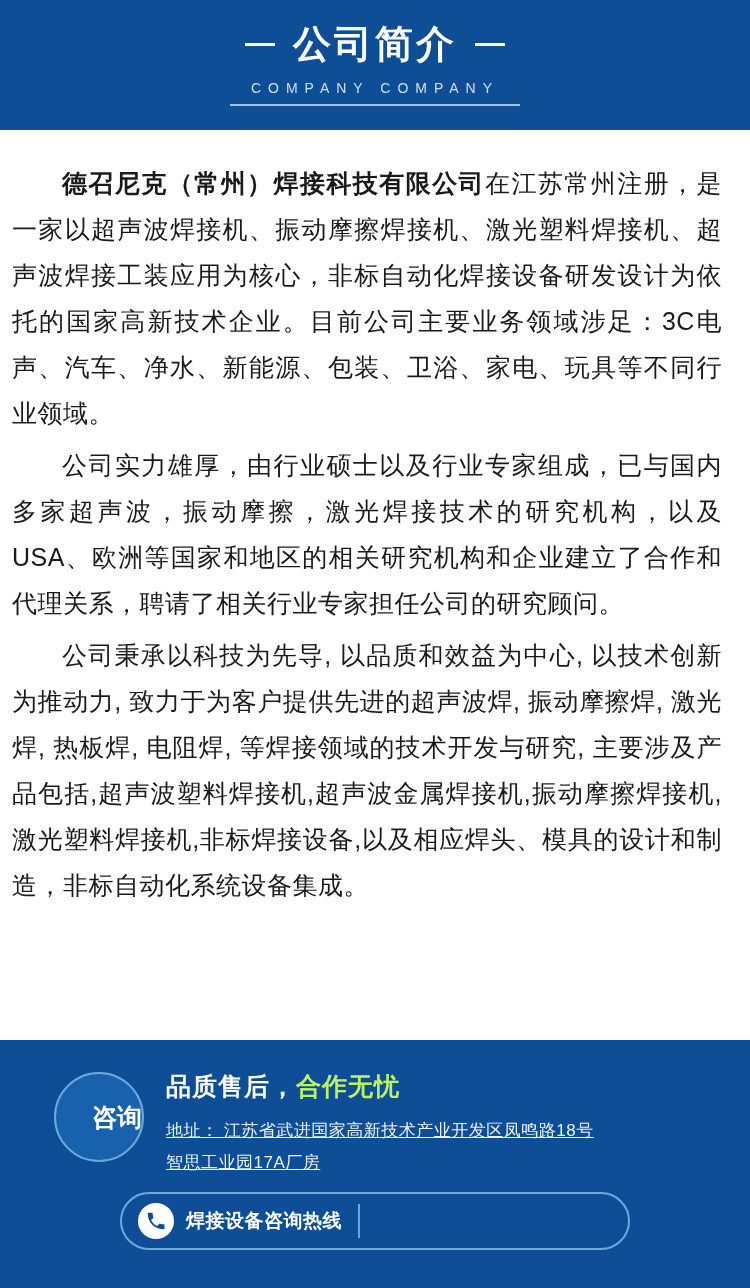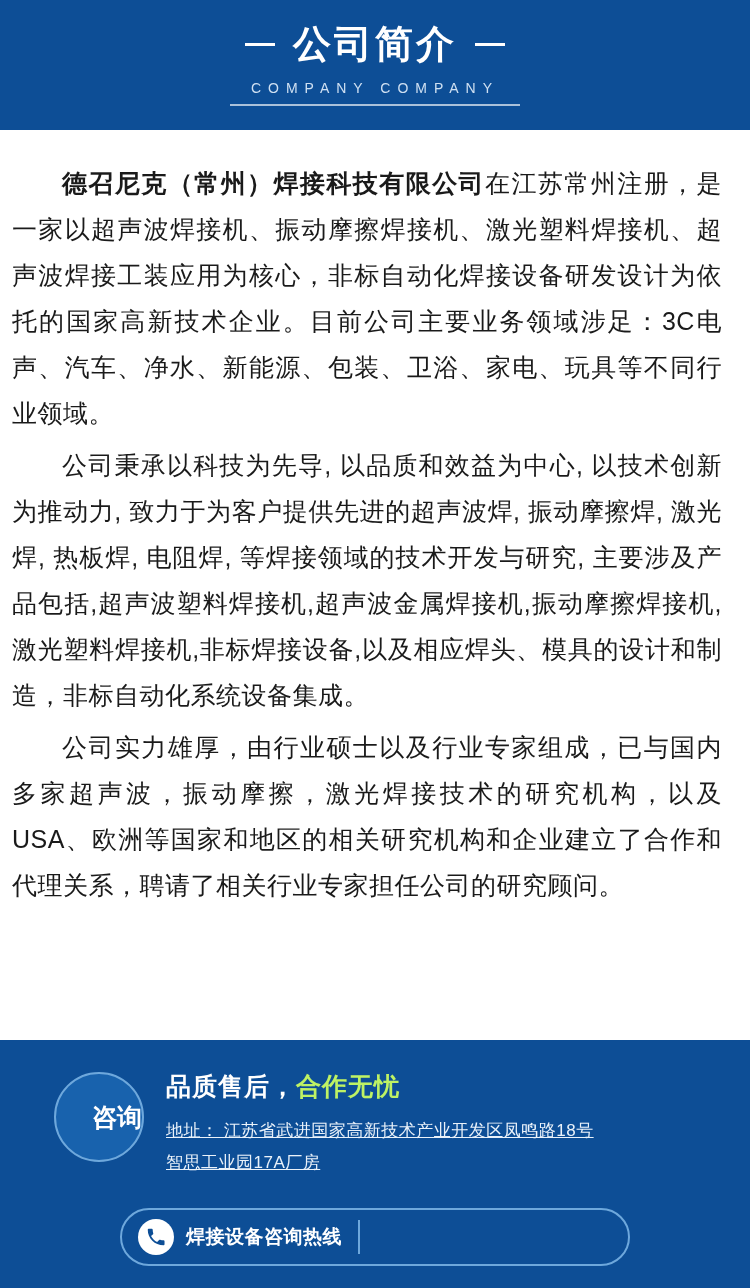--- a/index.html
+++ b/index.html
@@ -133,21 +133,21 @@
     color: #eaf2fa;
     line-height: 32px;
     letter-spacing: 0.5px;
     text-decoration: underline;
   }
 
   .hotline {
     position: absolute;
     left: 50%;
     transform: translateX(-50%);
-    bottom: 22px;
+    bottom: 38px;
     width: 510px;
     height: 58px;
     border: 2px solid #6ea8dc;
     border-radius: 29px;
     display: flex;
     align-items: center;
     box-sizing: border-box;
     padding-left: 16px;
   }
   .phone-circle {
@@ -193,23 +193,23 @@
       <span class="header-dash"></span>
     </div>
     <div class="header-sub">COMPANY COMPANY</div>
     <div class="header-rule"></div>
   </div>
 
   <div class="content">
 
     <p class="para"><span class="strong">德召尼克（常州）焊接科技有限公司</span><span>在江苏常州注册，是一家以超声波焊接机、振动摩擦焊接机、激光塑料焊接机、超声波焊接工装应用为核心，非标自动化焊接设备研发设计为依托的国家高新技术企业。目前公司主要业务领域涉足：3C电声、汽车、净水、新能源、包装、卫浴、家电、玩具等不同行业领域。</span></p>
 
+    <p class="para"><span>公司实力雄厚，由行业硕士以及行业专家组成，已与国内多家超声波，振动摩擦，激光焊接技术的研究机构，以及USA、欧洲等国家和地区的相关研究机构和企业建立了合作和代理关系，聘请了相关行业专家担任公司的研究顾问。</span></p>
+
     <p class="para"><span>公司秉承以科技为先导, 以品质和效益为中心, 以技术创新为推动力, 致力于为客户提供先进的超声波焊, 振动摩擦焊, 激光焊, 热板焊, 电阻焊, 等焊接领域的技术开发与研究, 主要涉及产品包括,超声波塑料焊接机,超声波金属焊接机,振动摩擦焊接机,激光塑料焊接机,非标焊接设备,以及相应焊头、模具的设计和制造，非标自动化系统设备集成。</span></p>
-
-    <p class="para"><span>公司实力雄厚，由行业硕士以及行业专家组成，已与国内多家超声波，振动摩擦，激光焊接技术的研究机构，以及USA、欧洲等国家和地区的相关研究机构和企业建立了合作和代理关系，聘请了相关行业专家担任公司的研究顾问。</span></p>
 
   </div>
 
   <div class="footer">
     <div class="footer-top">
       <div class="consult-badge">
         <span>咨询</span>
       </div>
       <div class="footer-texts">
         <div class="footer-slogan"><span>品质售后，</span><span class="accent">合作无忧</span></div>

